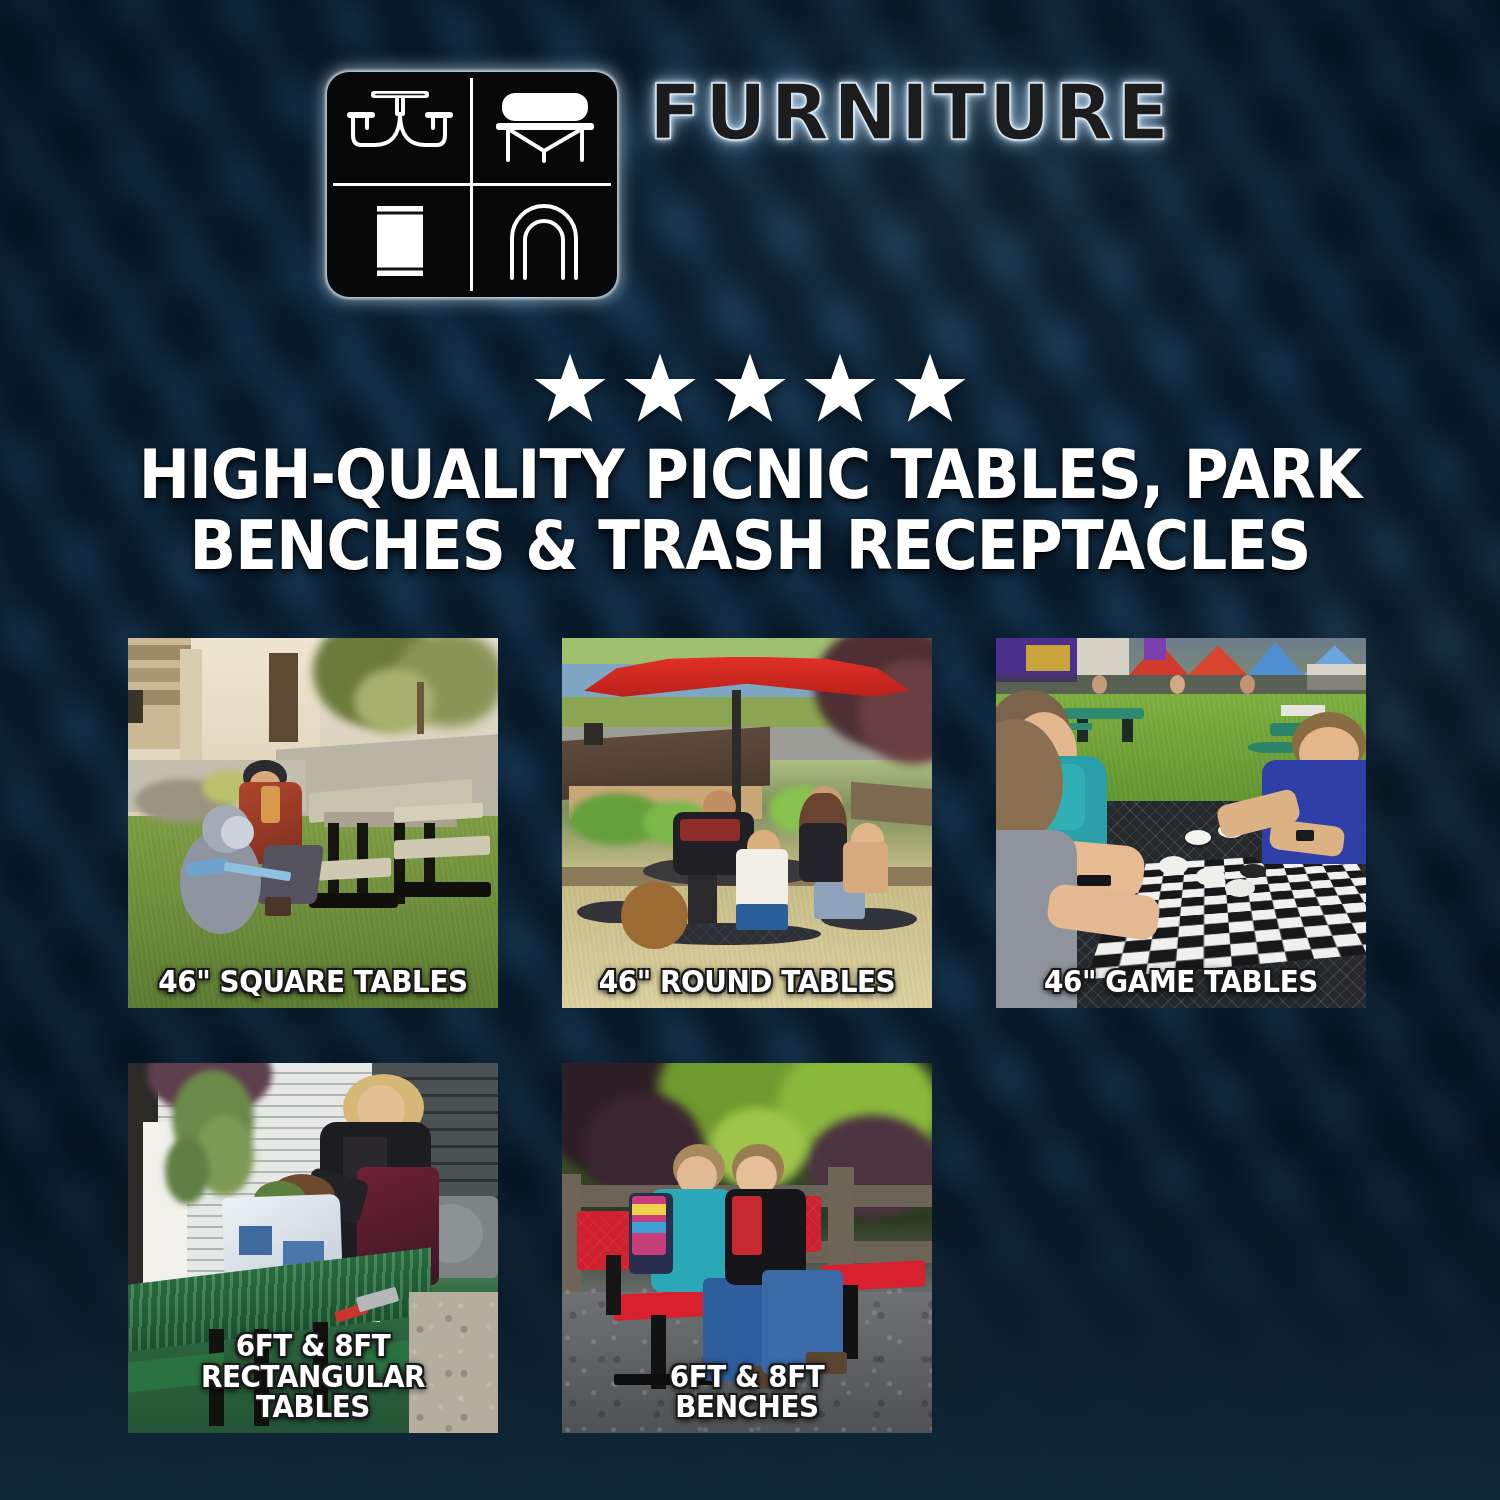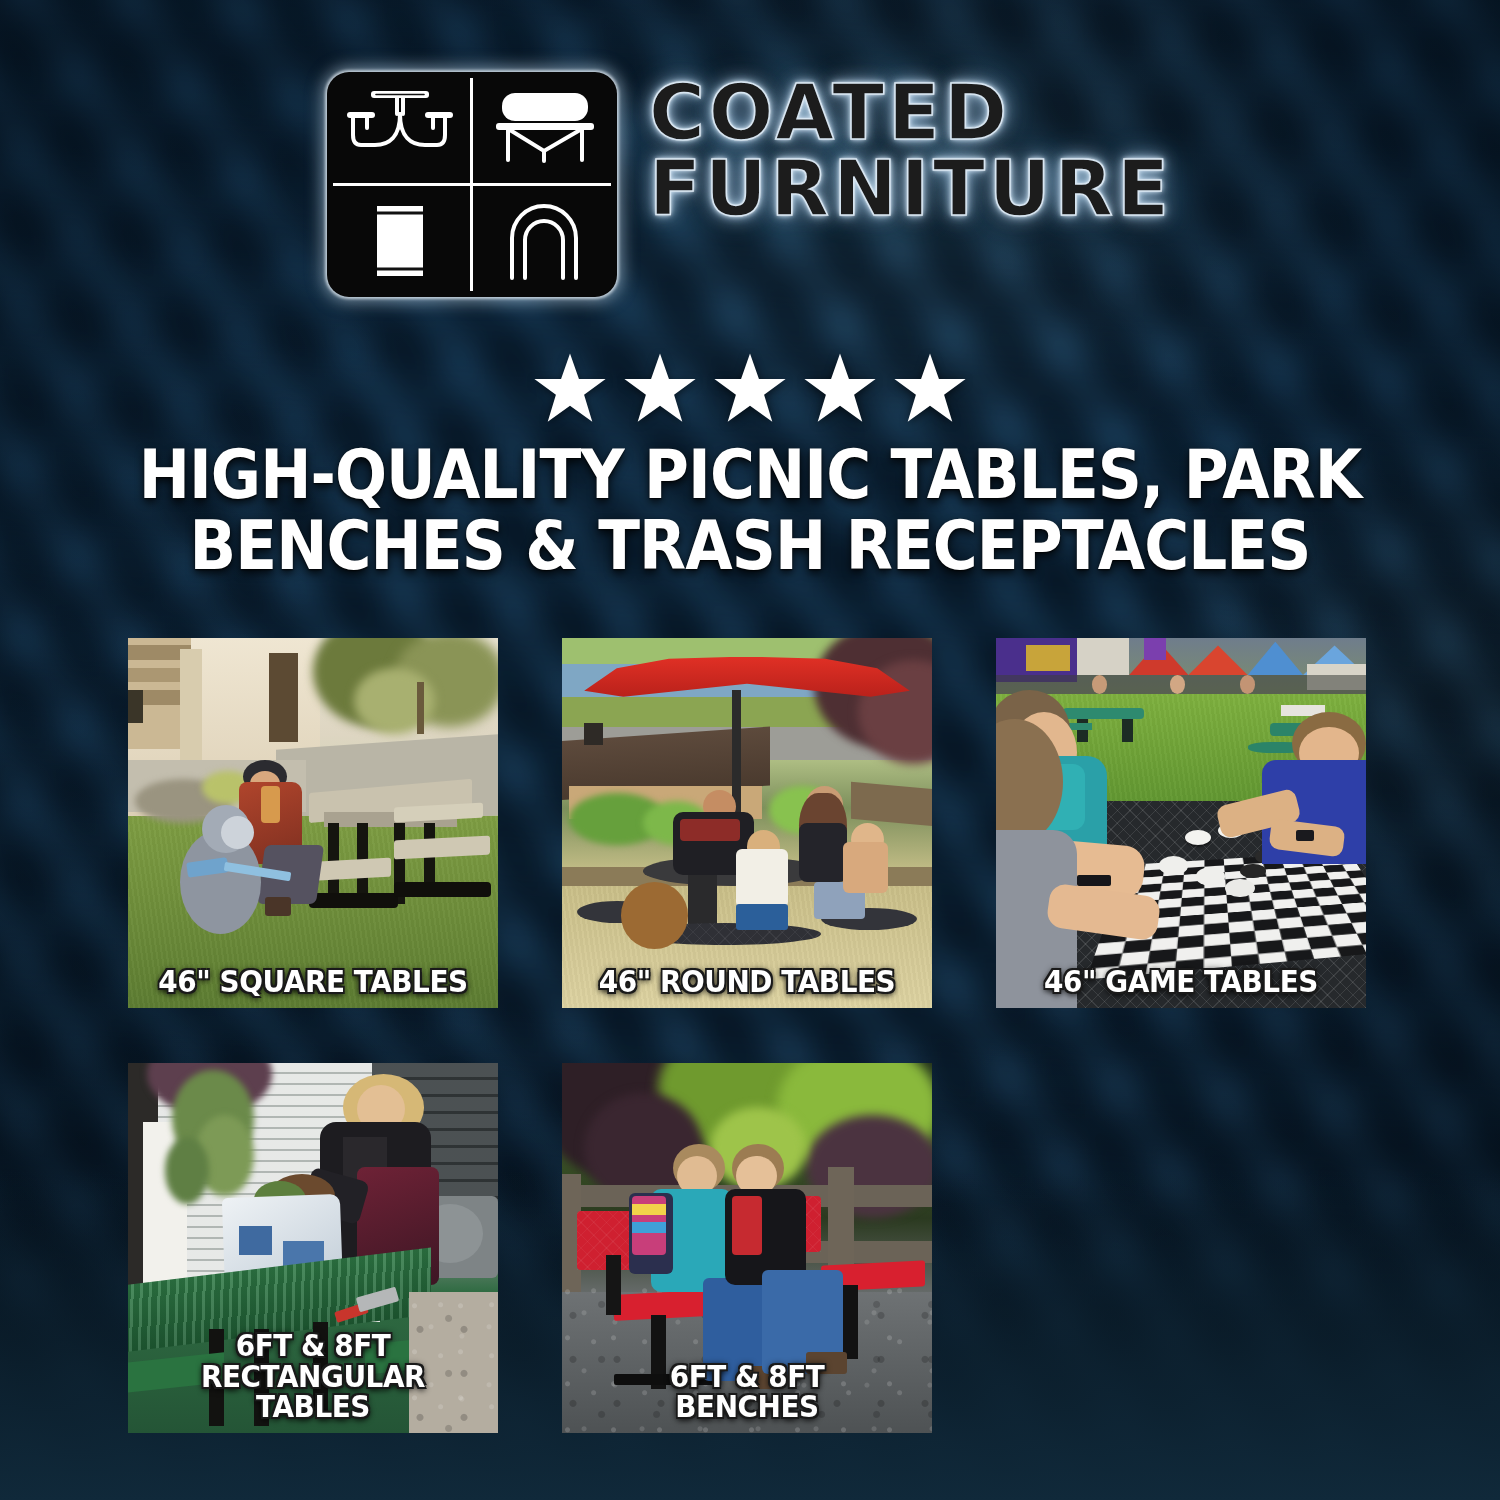--- a/index.html
+++ b/index.html
@@ -245,21 +245,20 @@
         <svg width="112" height="86" viewBox="0 0 112 86">
           <g fill="none" stroke="#ffffff" stroke-width="4" stroke-linecap="round">
             <path d="M24 80 L24 40 A32 32 0 0 1 88 40 L88 80"></path>
             <path d="M37 80 L37 42 A19 19 0 0 1 75 42 L75 80"></path>
           </g>
         </svg>
       </div>
     </div>
 
     <div id="logo-word">
-      <div class="word-line wl-1">COATED</div>
       <div class="word-line wl-3">FURNITURE</div>
     </div>
   </div>
 
   <div id="stars">
       <svg viewBox="0 0 100 95" class="star">
         <polygon points="50,2 61.8,35.5 97,35.5 68.6,56.5 79.4,92 50,71 20.6,92 31.4,56.5 3,35.5 38.2,35.5" fill="#ffffff"></polygon>
       </svg>
       <svg viewBox="0 0 100 95" class="star">
         <polygon points="50,2 61.8,35.5 97,35.5 68.6,56.5 79.4,92 50,71 20.6,92 31.4,56.5 3,35.5 38.2,35.5" fill="#ffffff"></polygon>

